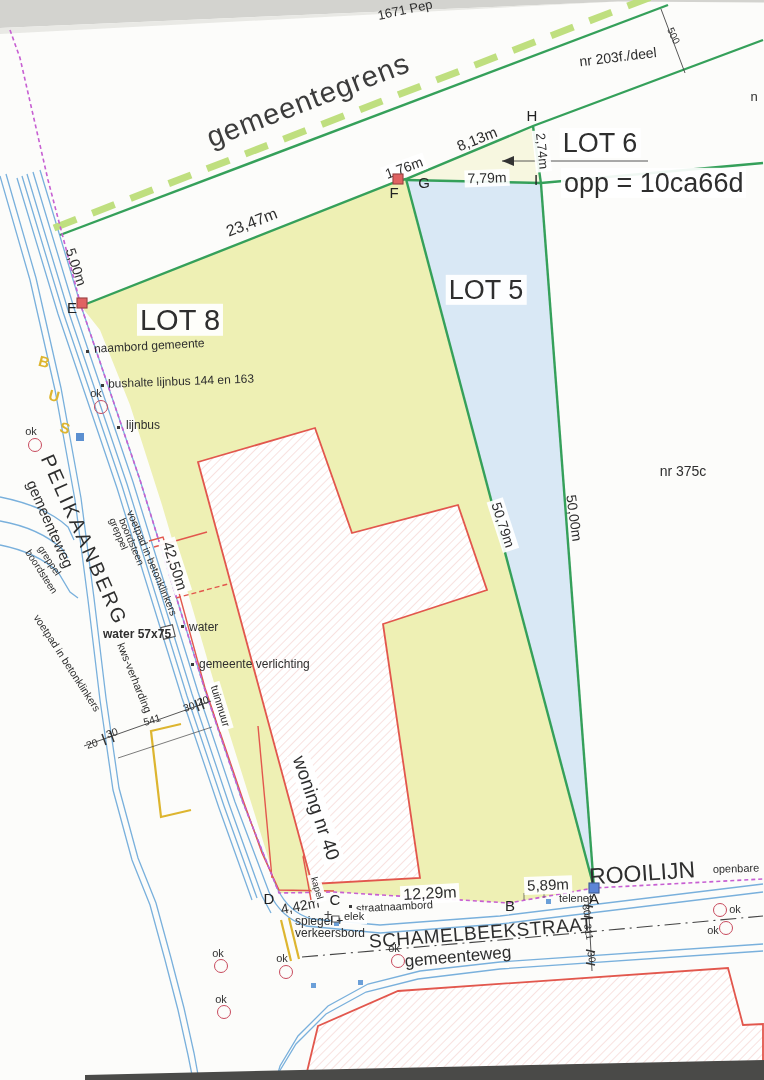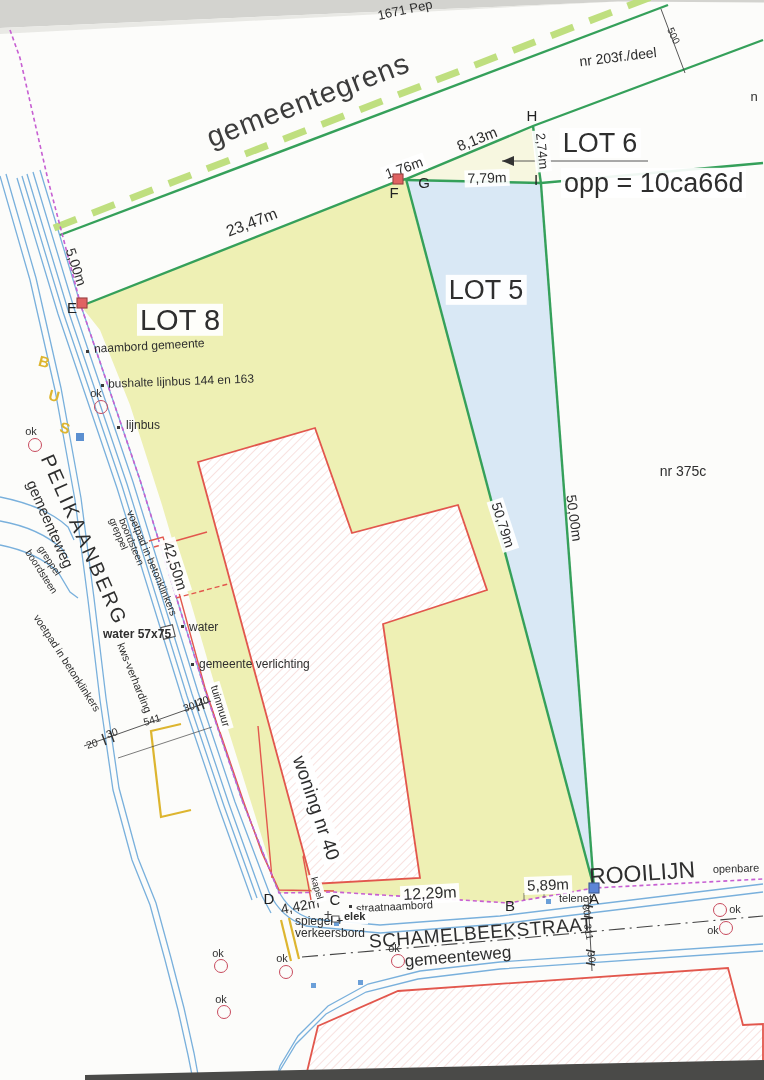--- a/index.html
+++ b/index.html
@@ -191,21 +191,21 @@
       <span class="lbl" style="left: 134px; top: 678px; font-size: 11px; --r: 68deg;">kws-verharding</span>
       <span class="lbl" style="left: 118px; top: 534px; font-size: 10px; --r: 67deg;">greppel</span>
       <span class="lbl" style="left: 131px; top: 542px; font-size: 10px; --r: 67deg;">boordsteen</span>
       <span class="lbl" style="left: 152px; top: 563px; font-size: 10.5px; --r: 67deg;">voetpad in betonklinkers</span>
       <span class="lbl" style="left: 49px; top: 561px; font-size: 10px; --r: 57deg;">greppel</span>
       <span class="lbl" style="left: 41px; top: 572px; font-size: 10px; --r: 57deg;">boordsteen</span>
       <span class="lbl" style="left: 67px; top: 663px; font-size: 10.5px; --r: 57deg;">voetpad in betonklinkers</span>
       <span class="lbl bg" style="left: 316px; top: 808px; font-size: 19px; --r: 71deg;">woning nr 40</span>
       <span class="lbl bg" style="left: 317px; top: 888px; font-size: 9.5px; --r: 74deg;">kapel</span>
       <span class="lbl left" style="left: 356px; top: 909px; font-size: 11px; --r: -3deg;">straatnaambord</span>
-      <span class="lbl bg left" style="left: 341px; top: 917px; font-size: 11px; font-weight: bold; --r: 0deg;">elek</span>
+      <span class="lbl bg left" style="left: 341px; top: 917px; font-size: 11px; --r: 0deg;">elek</span>
       <span class="lbl left" style="left: 295px; top: 921px; font-size: 12px; --r: 0deg;">spiegel +</span>
       <span class="lbl left" style="left: 295px; top: 933px; font-size: 12px; --r: 0deg;">verkeersbord</span>
       <span class="lbl left" style="left: 527px; top: 899px; font-size: 11px; padding-left: 32px; --r: 0deg;">telenet</span>
       <span class="lbl pt" style="left: 72px; top: 308px;">E</span>
       <div class="ptm" style="background: rgb(224, 98, 98); left: 82px; top: 303px;"></div>
       <span class="lbl pt" style="left: 394px; top: 193px;">F</span>
       <div class="ptm" style="background: rgb(224, 98, 98); left: 398px; top: 179px;"></div>
       <span class="lbl pt" style="left: 424px; top: 183px;">G</span>
       <span class="lbl pt" style="left: 532px; top: 116px;">H</span>
       <span class="lbl pt" style="left: 536px; top: 180px;">I</span>

